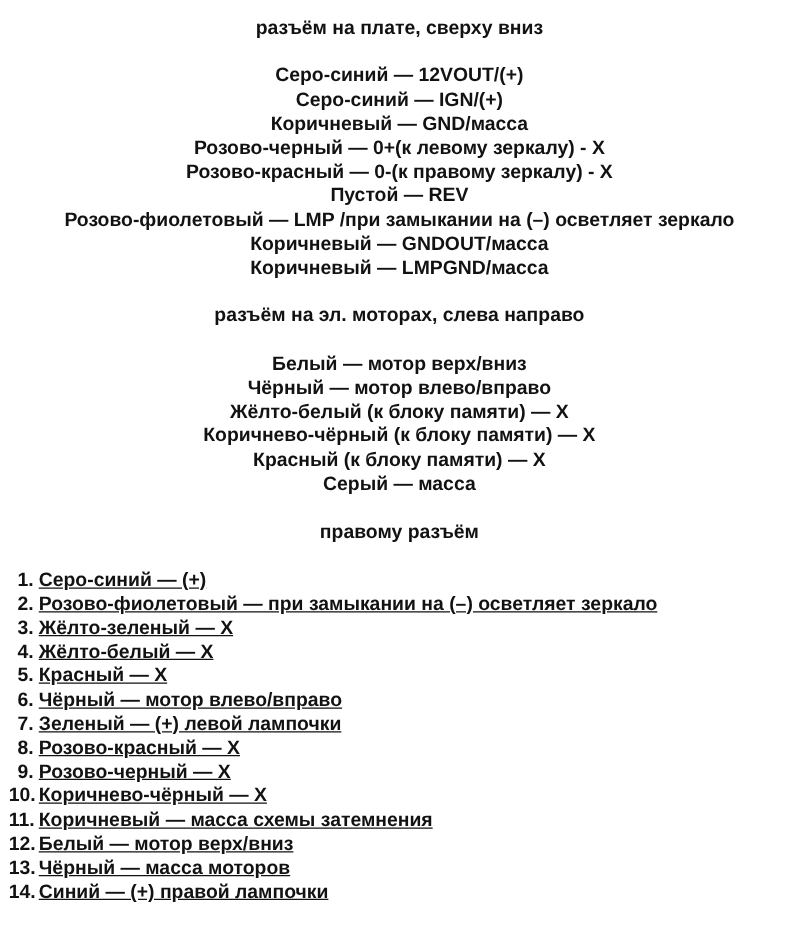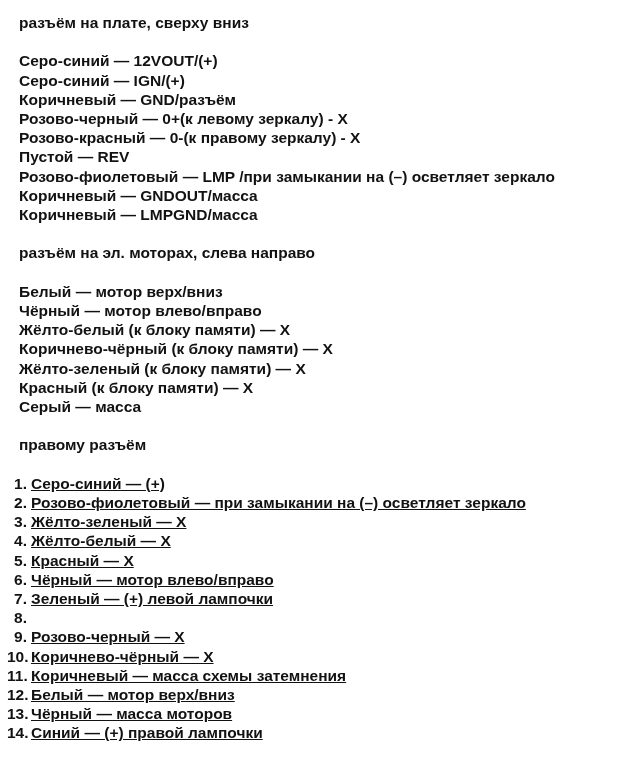--- a/index.html
+++ b/index.html
@@ -15,21 +15,21 @@
     color:var(--fg);
     font-family:"Liberation Sans","DejaVu Sans",sans-serif;
     font-weight:700;
     font-size:15.5px;
     line-height:19.2px;
     padding:13px 8px 0 19px;
     overflow:hidden;
   }
   main{display:block;}
   section{margin:0 0 19.2px 0;}
-  p{margin:0;white-space:pre-wrap;}
+  p{margin:0;white-space:pre-wrap;text-align:center;}
   .heading{margin:0 0 19.2px 0;}
   .row{display:flex;align-items:baseline;}
   .num{
     flex:none;
     display:inline-block;
     width:20px;
     margin-left:-12px;
     text-align:right;
     white-space:pre;
   }
@@ -37,36 +37,35 @@
 </style>
 </head>
 <body>
 
 <main>
 
   <section>
     <p class="heading">разъём на плате, сверху вниз</p>
     <p class="line">Серо-синий — 12VOUT/(+)</p>
     <p class="line">Серо-синий — IGN/(+)</p>
-    <p class="line">Коричневый — GND/разъём</p>
+    <p class="line">Коричневый — GND/масса</p>
     <p class="line">Розово-черный — 0+(к левому зеркалу) - Х</p>
     <p class="line">Розово-красный — 0-(к правому зеркалу) - Х</p>
     <p class="line">Пустой — REV</p>
     <p class="line">Розово-фиолетовый — LMP /при замыкании на (–) осветляет зеркало</p>
     <p class="line">Коричневый — GNDOUT/масса</p>
     <p class="line">Коричневый — LMPGND/масса</p>
   </section>
 
   <section>
     <p class="heading">разъём на эл. моторах, слева направо</p>
     <p class="line">Белый — мотор верх/вниз</p>
     <p class="line">Чёрный — мотор влево/вправо</p>
     <p class="line">Жёлто-белый (к блоку памяти) — Х</p>
     <p class="line">Коричнево-чёрный (к блоку памяти) — Х</p>
-    <p class="line">Жёлто-зеленый (к блоку памяти) — Х</p>
     <p class="line">Красный (к блоку памяти) — Х</p>
     <p class="line">Серый — масса</p>
   </section>
 
   <section>
     <p class="heading">правому разъём</p>
 
     <div class="row">
       <span class="num">1.</span>
       <span class="itext">Серо-синий — (+)</span>
@@ -90,20 +89,21 @@
     <div class="row">
       <span class="num">6.</span>
       <span class="itext">Чёрный — мотор влево/вправо</span>
     </div>
     <div class="row">
       <span class="num">7.</span>
       <span class="itext">Зеленый — (+) левой лампочки</span>
     </div>
     <div class="row">
       <span class="num">8.</span>
+      <span class="itext">Розово-красный — Х</span>
     </div>
     <div class="row">
       <span class="num">9.</span>
       <span class="itext">Розово-черный — Х</span>
     </div>
     <div class="row">
       <span class="num">10.</span>
       <span class="itext">Коричнево-чёрный — Х</span>
     </div>
     <div class="row">

